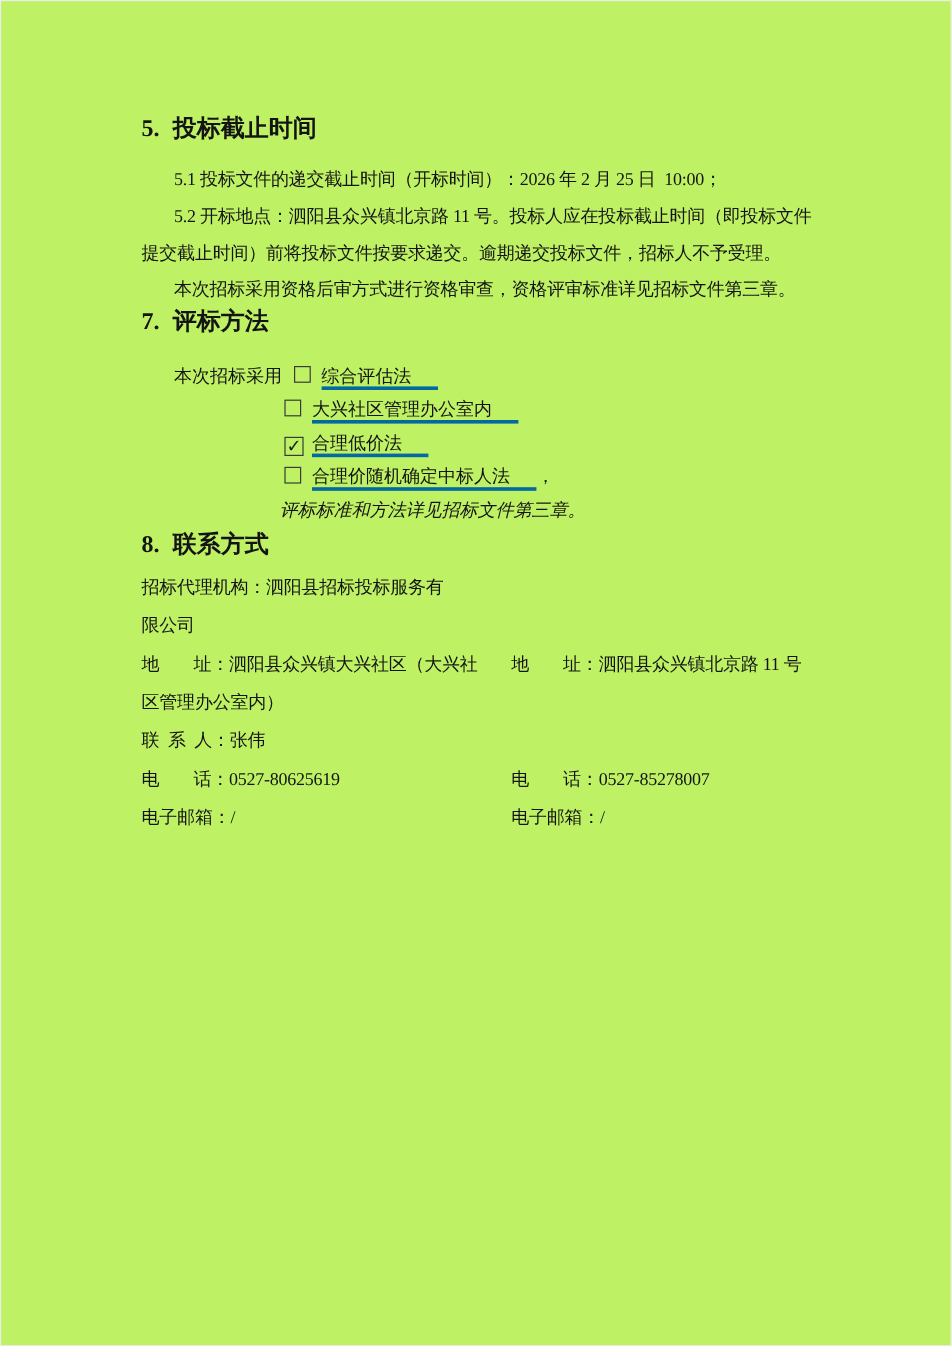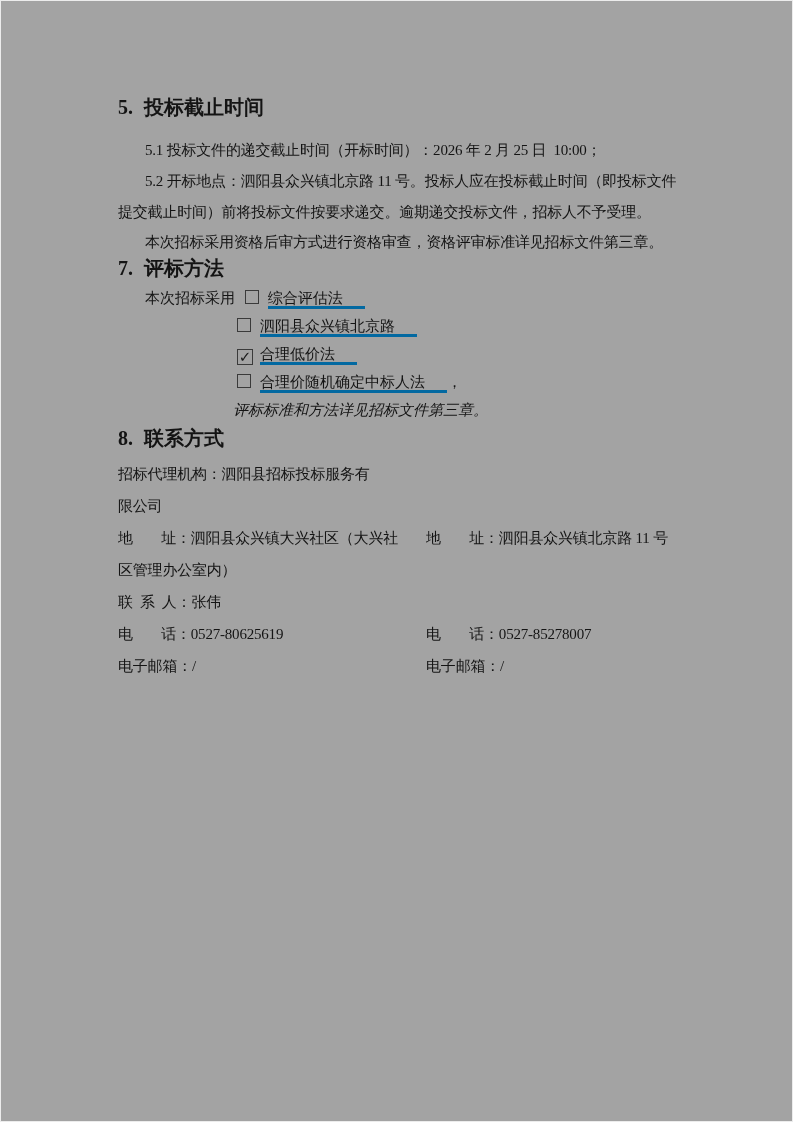--- a/index.html
+++ b/index.html
@@ -2,21 +2,21 @@
 <html><head>
 <meta charset="utf-8">
 <title>Document</title>
 <style>
   html, body { margin: 0; padding: 0; background: #ffffff; }
   .page {
     position: relative;
     width: 793px;
     height: 1122px;
     box-sizing: border-box;
-    background: #a3a3a3;
+    background: #bef264;
     outline: 1px solid #ececec;
     outline-offset: -1px;
     padding: 95px 115px 0 118px;
     font-family: "Liberation Serif", "DejaVu Serif", serif;
     color: #141414;
     overflow: hidden;
   }
   .h {
     font-size: 20px;
     line-height: 24px;
@@ -28,21 +28,21 @@
   .body-p {
     font-size: 15px;
     line-height: 31px;
     margin: 0;
     white-space: pre-wrap;
     letter-spacing: -0.2px;
   }
   .indent { text-indent: 27px; }
   .h6 { margin: 0 0 8px 0; }
   .p6 { line-height: 28px; }
-  .h7 { margin: 0 0 4px 0; }
+  .h7 { margin: 0 0 20px 0; }
   .method-line {
     font-size: 15px;
     line-height: 28px;
     padding-left: 119px;
     white-space: pre-wrap;
   }
   .method-line.first { padding-left: 27px; }
   .method-line.first .checkbox { margin-left: 6px; }
   .checkbox {
     display: inline-block;
@@ -101,21 +101,21 @@
 
   <section>
     <p class="body-p p6 indent">本次招标采用资格后审方式进行资格审查，资格评审标准详见招标文件第三章。</p>
   </section>
 
   <section>
     <h2 class="h h7"><span class="h-num">7.</span><span class="h-title">评标方法</span></h2>
 
     <div class="method-line first"><span>本次招标采用 </span><span class="checkbox"><span></span></span><span class="method-label">综合评估法</span><span></span></div>
 
-    <div class="method-line"><span class="checkbox"><span></span></span><span class="method-label">泗阳县众兴镇北京路</span><span></span></div>
+    <div class="method-line"><span class="checkbox"><span></span></span><span class="method-label">大兴社区管理办公室内</span><span></span></div>
 
     <div class="method-line"><span class="checkbox checked"><span>✓</span></span><span class="method-label">合理低价法</span><span></span></div>
 
     <div class="method-line"><span class="checkbox"><span></span></span><span class="method-label">合理价随机确定中标人法</span><span>，</span></div>
 
     <div class="method-note">评标标准和方法详见招标文件第三章。</div>
   </section>
 
   <section>
     <h2 class="h h8"><span class="h-num">8.</span><span class="h-title">联系方式</span></h2>

